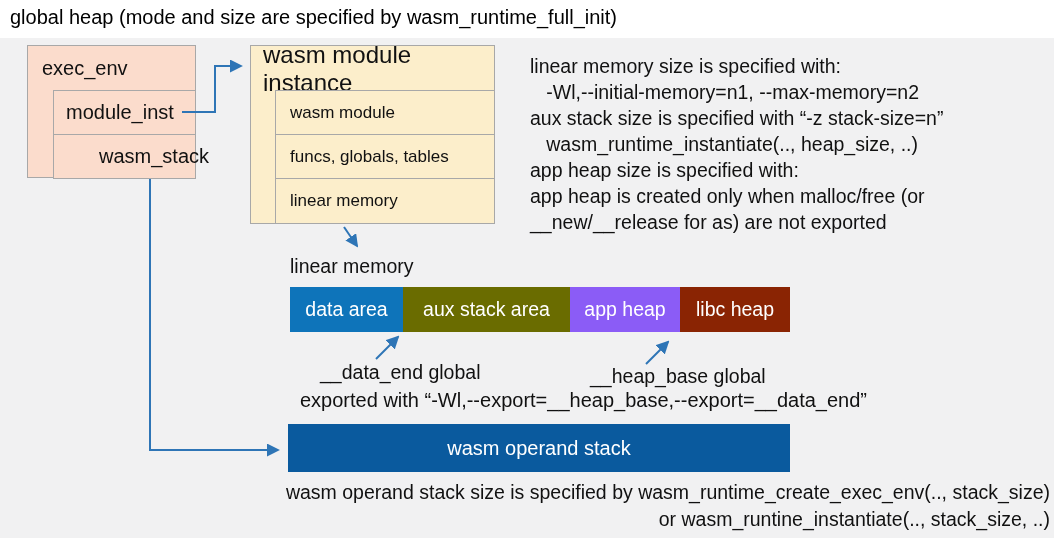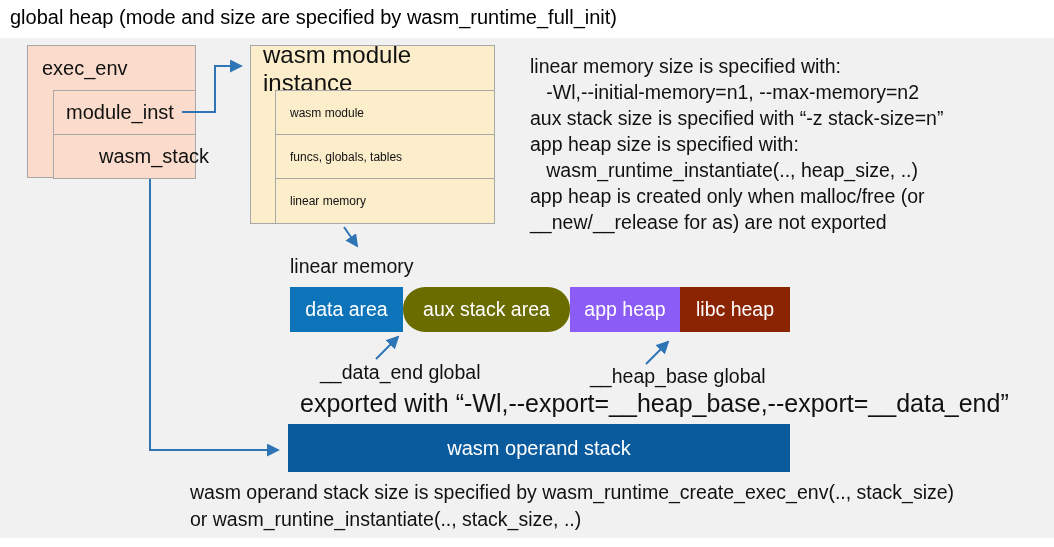--- a/index.html
+++ b/index.html
@@ -22,53 +22,53 @@
   .exec-row.r0 { top:44px; }
   .exec-row.r1 { top:88px;padding-left:45px; }
 
   
   .mi-box { position:absolute; left:250px; top:45px; width:245px; height:179px;
             background:#fceecb; border:1px solid #a8a8a8; box-sizing:border-box; }
   .mi-header { position:absolute; left:0; top:0; width:100%; height:45px; display:flex;
                align-items:center; padding-left:12px; box-sizing:border-box; font-size:24px; }
   .mi-row { position:absolute; left:24px; width:220px; height:45px; background:#fceecb;
             border:1px solid #a8a8a8; box-sizing:border-box; display:flex; align-items:center;
-            padding-left:14px; font-size:12px; }
+            padding-left:14px; font-size:17px; }
   .mi-row.r0 { top:44px; }
   .mi-row.r1 { top:88px; }
   .mi-row.r2 { top:132px; height:46px; }
 
   
   .notes { position:absolute; left:530px; top:53px; width:515px; font-size:19.5px; line-height:26px; }
   .notes div { white-space:pre-wrap; }
 
   
   .lm-label { position:absolute; left:290px; top:255px; font-size:19.5px; }
   .lm-bar { position:absolute; left:290px; top:287px; height:60px; display:flex; }
   .seg { height:45px; display:flex; align-items:center; justify-content:center;
          color:#fff; font-size:19.5px; white-space:nowrap; }
   .seg.s0 { width:113px; }
-  .seg.s1 { width:167px;border-radius:22px; }
+  .seg.s1 { width:167px; }
   .seg.s2 { width:110px; }
   .seg.s3 { width:110px; }
   .enlarged { width:193px; height:45px; margin-left:4px; background:#ffffff;
               border:3px dashed #111; box-sizing:border-box; display:flex; align-items:center;
               justify-content:center; font-size:19.5px; }
 
   
   .ann-data-end { position:absolute; left:320px; top:361px; font-size:19.5px; }
   .ann-heap-base { position:absolute; left:590px; top:365px; font-size:19.5px; }
-  .ann-exported { position:absolute; left:300px; top:389px; font-size:25px; white-space:pre; }
+  .ann-exported { position:absolute; left:300px; top:389px; font-size:20px; white-space:pre; }
 
   
   .op-bar { position:absolute; left:288px; top:424px; width:502px; height:48px;
             display:flex; align-items:center; justify-content:center; color:#fff; font-size:20px; }
 
   
-  .footer { position:absolute; left:190px; top:479px; font-size:19.5px; line-height:27px; width:860px; }
+  .footer { position:absolute; left:190px; top:479px; font-size:19.5px; line-height:27px; width:860px;text-align:right; }
 
   .arrows { position:absolute; left:0; top:0; width:1054px; height:547px; pointer-events:none; }
 </style>
 </head>
 <body>
 
 <div class="stage">
 
   <div class="panel"></div>
 
@@ -84,22 +84,22 @@
     <div class="mi-header">wasm module instance</div>
     <div class="mi-row r0">wasm module</div>
     <div class="mi-row r1">funcs, globals, tables</div>
     <div class="mi-row r2">linear memory</div>
   </div>
 
   <div class="notes">
     <div>linear memory size is specified with:</div>
     <div>   -Wl,--initial-memory=n1, --max-memory=n2</div>
     <div>aux stack size is specified with “-z stack-size=n”</div>
+    <div>   wasm_runtime_instantiate(.., heap_size, ..)</div>
     <div>app heap size is specified with:</div>
-    <div>   wasm_runtime_instantiate(.., heap_size, ..)</div>
     <div>app heap is created only when malloc/free (or</div>
     <div>__new/__release for as) are not exported</div>
   </div>
 
   <div class="lm-label">linear memory</div>
   <div class="lm-bar">
     <div class="seg s0" style="background-color: rgb(14, 116, 186);">data area</div>
     <div class="seg s1" style="background-color: rgb(106, 108, 0);">aux stack area</div>
     <div class="seg s2" style="background-color: #8b5cf6;">app heap</div>
     <div class="seg s3" style="background-color: rgb(138, 36, 3);">libc heap</div>

